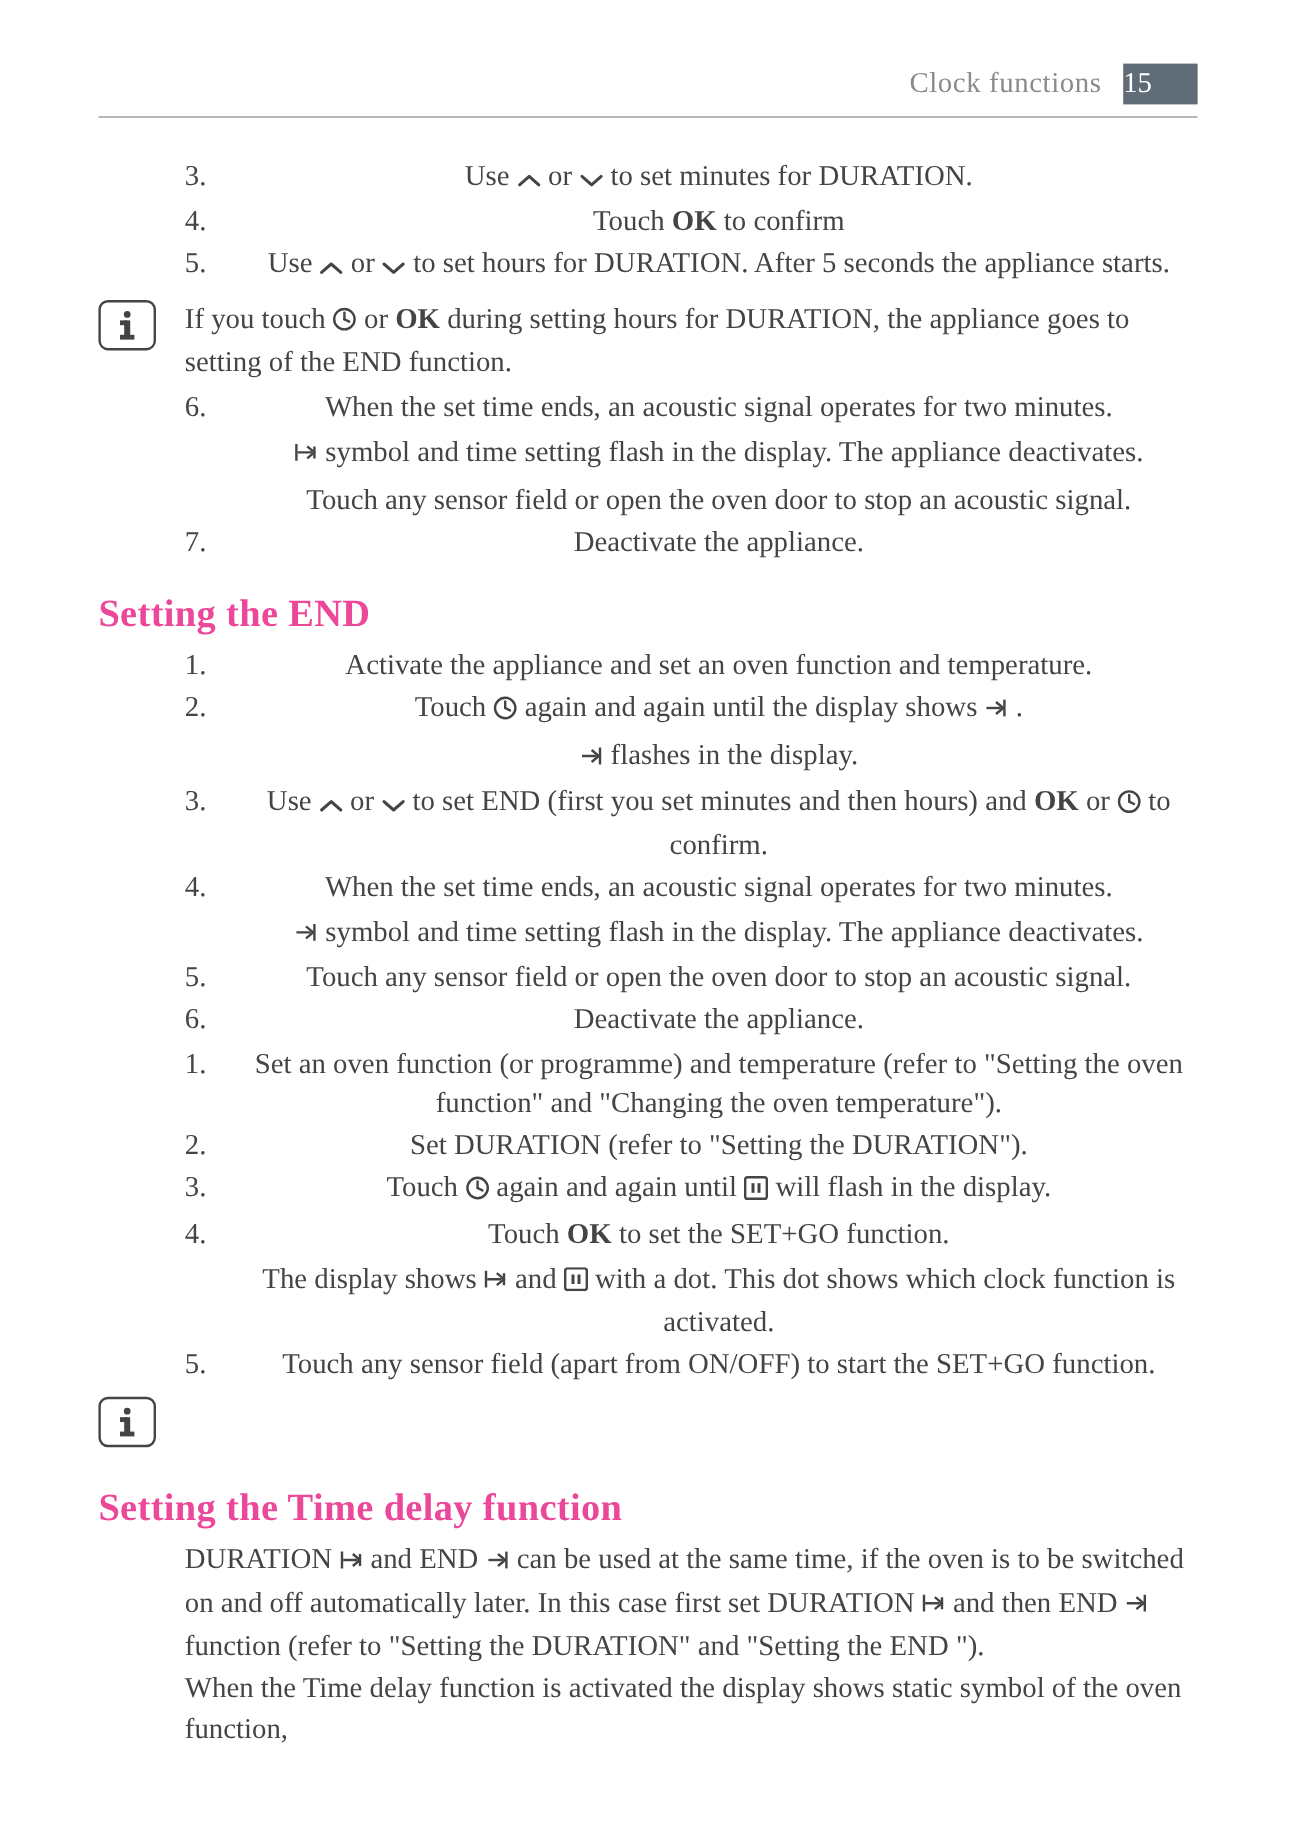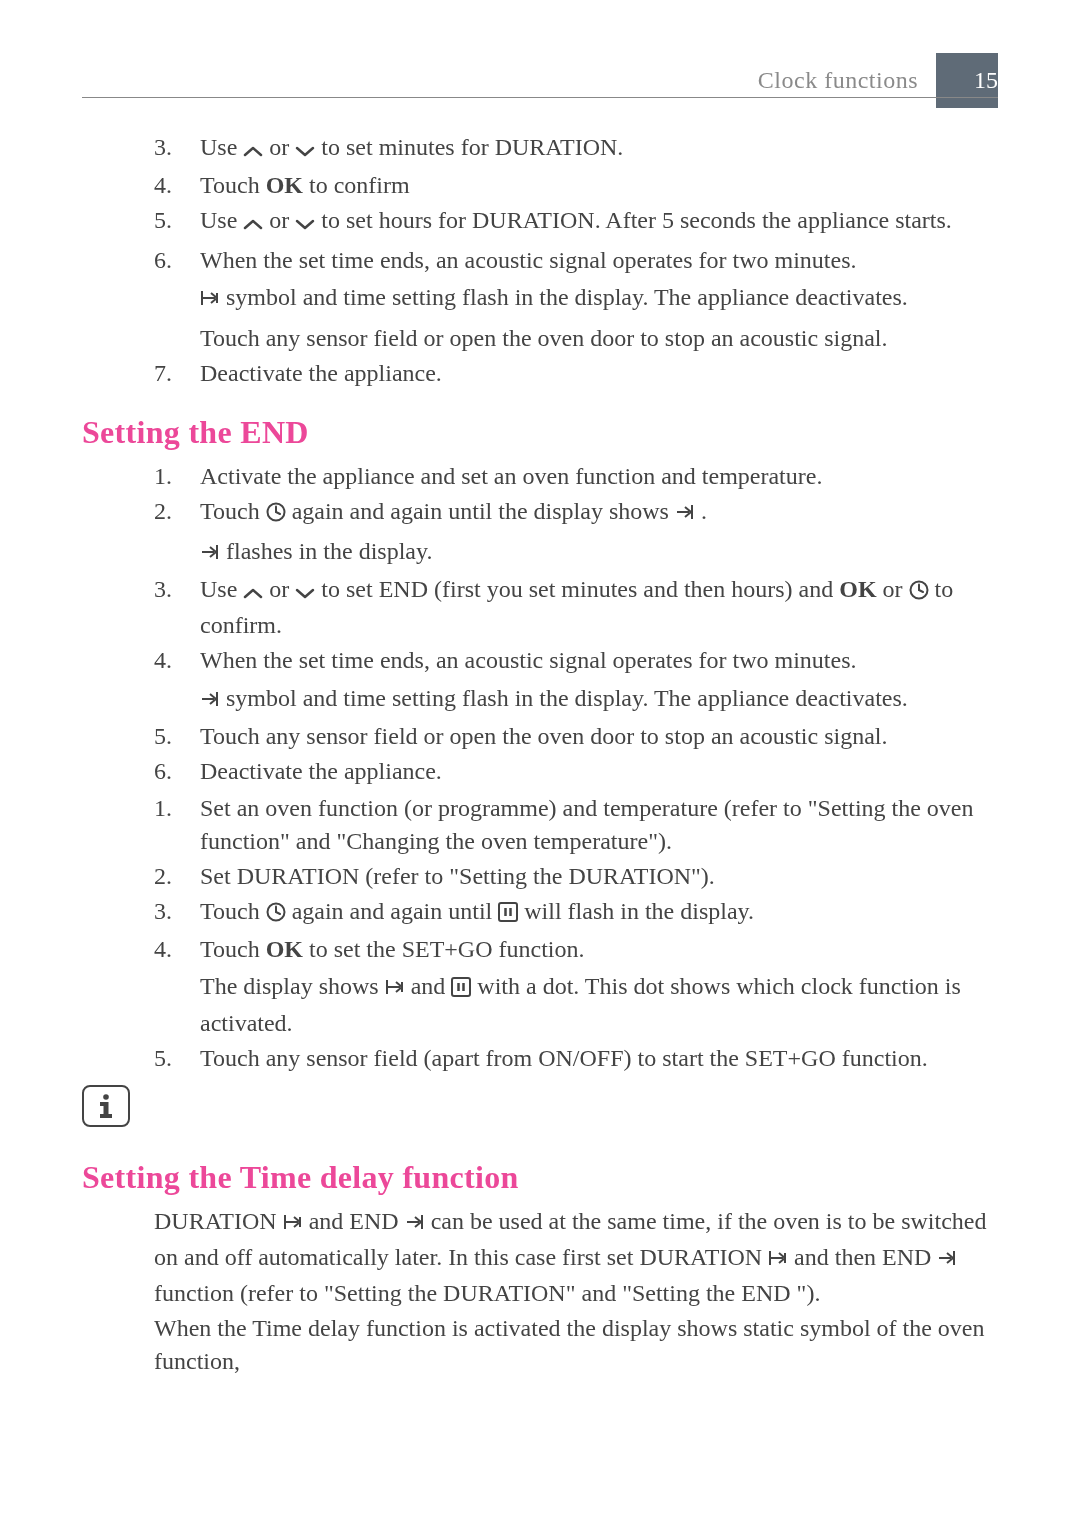--- a/index.html
+++ b/index.html
@@ -1,26 +1,26 @@
 <!DOCTYPE html>
 <html><head>
 <meta charset="utf-8">
 <style>
   * { margin: 0; padding: 0; box-sizing: border-box; }
   html, body { width: 1080px; height: 1529px; background: #fff; font-family: Georgia, "Times New Roman", serif; color: #4a4a4a; }
   .page { width: 1080px; height: 1529px; position: relative; padding: 0 82px; margin-top: 25px; }
   .header-bar { position: absolute; top: 28px; right: 82px; display: flex; align-items: center; }
   .header-title { color: #8a8a8a; font-size: 24px; font-weight: 300; letter-spacing: 0.5px; margin-right: 18px; }
-  .page-number-box { background: #5f6b77; color: #fff; width: 62px; height: 55px; display: flex; align-items: center; justify-content: flex-end; font-size: 24px; }
+  .page-number-box { background: #5f6b77; color: #fff; width: 62px; height: 34px; display: flex; align-items: center; justify-content: flex-start; font-size: 24px; }
   .hr { position: absolute; top: 72px; left: 82px; right: 82px; border: none; border-top: 1px solid #888; }
   .content { position: absolute; top: 104px; left: 82px; right: 82px; bottom: 82px; font-size: 24px; line-height: 1.38; color: #444; }
   .indent-body { margin-left: 72px; }
   .li-row { display: flex; margin-top: 2px; }
   .li-num { width: 46px; flex-shrink: 0; }
-  .li-txt { flex: 1; }
+  .li-txt { flex: 1; text-align: center; }
   .h2 { font-size: 32px; font-weight: 600; color: #ec4899; margin-top: 20px; margin-bottom: 6px; letter-spacing: 0.3px; }
   .info-row { display: flex; align-items: flex-start; margin-top: 10px; }
   .info-icon { width: 48px; height: 42px; border: 2px solid #444; border-radius: 8px; display: flex; align-items: center; justify-content: center; flex-shrink: 0; margin-right: 24px; }
   .info-icon svg { display: block; }
   .para { margin-top: 2px; }
   .icon { display: inline-block; vertical-align: -3px; }
   .mt4 { margin-top: 4px; }
   .mt8 { margin-top: 8px; }
 </style>
 </head>
@@ -97,20 +97,32 @@
         <div class="li-txt">
           <span>Use </span><span class="icon"><svg width="20" height="13">
                 <use href="#svg-up"></use>
               </svg></span><span> or </span><span class="icon"><svg width="20" height="13">
                 <use href="#svg-down"></use>
               </svg></span><span> to set hours for DURATION. After 5 seconds the appliance starts.</span>
         </div>
       </div>
     </div>
 
+    <div class="info-row">
+      <div class="info-icon">
+          <svg width="24" height="28">
+            <use href="#svg-info"></use>
+          </svg>
+        </div>
+      <div style="flex:1">
+        <span>If you touch </span><span class="icon"><svg width="20" height="20">
+              <use href="#svg-clock"></use>
+            </svg></span><span> or </span><b>OK</b><span> during setting hours for DURATION, the appliance goes to setting of the END function.</span>
+      </div>
+    </div>
 
     <div class="indent-body mt4">
       <div class="li-row">
           <div class="li-num">6.</div>
         <div class="li-txt">
           <div>When the set time ends, an acoustic signal operates for two minutes.</div>
           <div class="mt4"><span class="icon"><svg width="20" height="20">
                   <use href="#svg-arrow-bar-left"></use>
                 </svg></span><span> symbol and time setting flash in the display. The appliance deactivates.</span></div>
           <div class="mt4">Touch any sensor field or open the oven door to stop an acoustic signal.</div>

